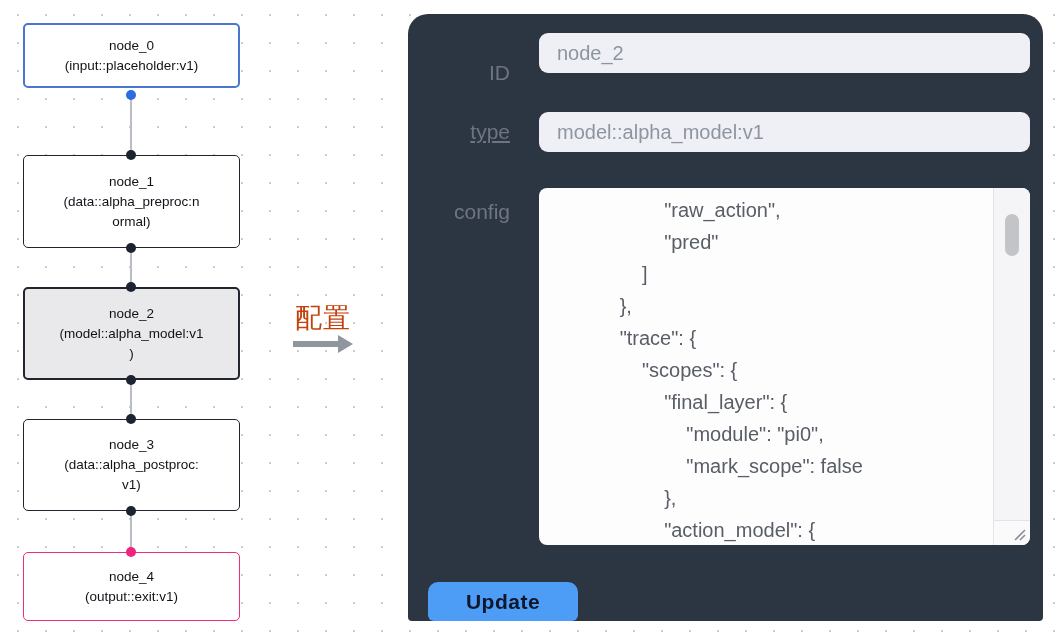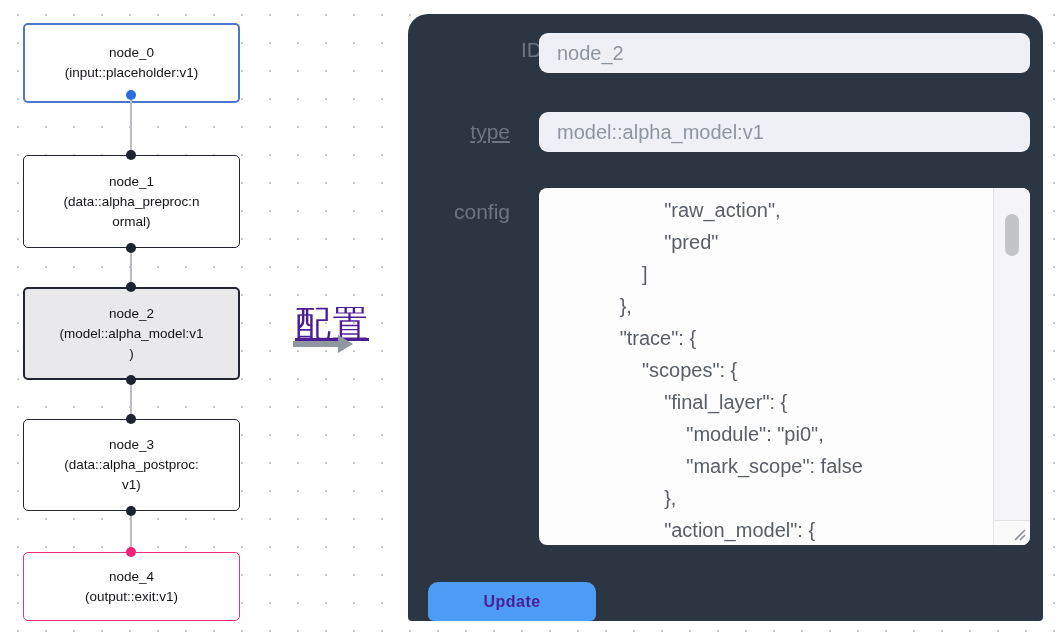--- a/index.html
+++ b/index.html
@@ -29,21 +29,21 @@
   .handle {
     position:absolute; left:126px; width:10px; height:10px;
     border-radius:50%; background:#1b2430;
   }
   .handle.blue { background:#2b6ce0; }
   .handle.pink { background:#f0247e; }
 
   
   .annot-label {
     position:absolute; left:295px; top:300px;
-    font-size:36px; color:#4c1d95; letter-spacing:1px;text-decoration:underline;
+    font-size:27px; color:#c2410c; letter-spacing:1px;
   }
   .annot-arrow-bar {
     position:absolute; left:293px; top:341px; width:47px; height:6px;
     background:#8f969e;
   }
   .annot-arrow-head {
     position:absolute; left:338px; top:335px; width:0; height:0;
     border-left:15px solid #8f969e;
     border-top:9px solid transparent; border-bottom:9px solid transparent;
   }
@@ -81,33 +81,33 @@
   .sb-thumb {
     position:absolute; right:11px; top:26px; width:14px; height:42px;
     border-radius:7px; background:#c3c4c7;
   }
   .sb-corner {
     position:absolute; right:0; bottom:0; width:37px; height:25px;
     background:#fafafb; border-left:1px solid #e4e4e8; border-top:1px solid #e4e4e8;
   }
   .resize-glyph { position:absolute; right:3px; bottom:3px; }
   .update-btn {
-    position:absolute; left:20px; bottom:0; width:168px; height:39px;
-    background:#4d9df6; color:#4c1d95; border:none;
+    position:absolute; left:20px; bottom:0; width:150px; height:39px;
+    background:#4d9df6; color:#0f172a; border:none;
     border-radius:10px 10px 6px 6px;
     font-family:"Liberation Sans", sans-serif;
-    font-size:16px; font-weight:600; letter-spacing:0.5px; cursor:pointer;
+    font-size:21px; font-weight:600; letter-spacing:0.5px; cursor:pointer;
   }
 </style>
 </head>
 <body>
 
 <div class="flow">
 
-  <div class="node accent-blue" style="top:23px; height:80px;">node_0
+  <div class="node accent-blue" style="top:23px; height:65px;">node_0
 (input::placeholder:v1)</div>
 
   <div class="node" style="top:155px; height:93px;text-align:center;">node_1
 (data::alpha_preproc:n
 ormal)</div>
 
   <div class="node selected" style="top:287px; height:93px;">node_2
 (model::alpha_model:v1
 )</div>
 
@@ -132,21 +132,21 @@
   <div class="handle" style="top:506px;"></div>
   <div class="handle pink" style="top:547px;"></div>
 </div>
 
 <div class="annot-label">配置</div>
 <div class="annot-arrow-bar"></div>
 <div class="annot-arrow-head"></div>
 
 <div class="panel">
 
-  <div class="f-label" style="top:16px; height:40px; line-height:40px;margin-left:32px;">ID</div>
+  <div class="f-label" style="top:39px; height:40px; line-height:40px;">ID</div>
   <input class="f-input" style="top: 19px;" type="text" spellcheck="false" value="node_2">
 
   <div class="f-label" style="top:98px; height:40px; line-height:40px;text-decoration:underline;">type</div>
   <input class="f-input" style="top: 98px;" type="text" spellcheck="false" value="model::alpha_model:v1">
 
   <div class="f-label" style="top:174px; height:48px; line-height:48px;">config</div>
 
   <div class="config-box">
     <textarea spellcheck="false" wrap="off" style="">                    "raw_action",
                     "pred"

